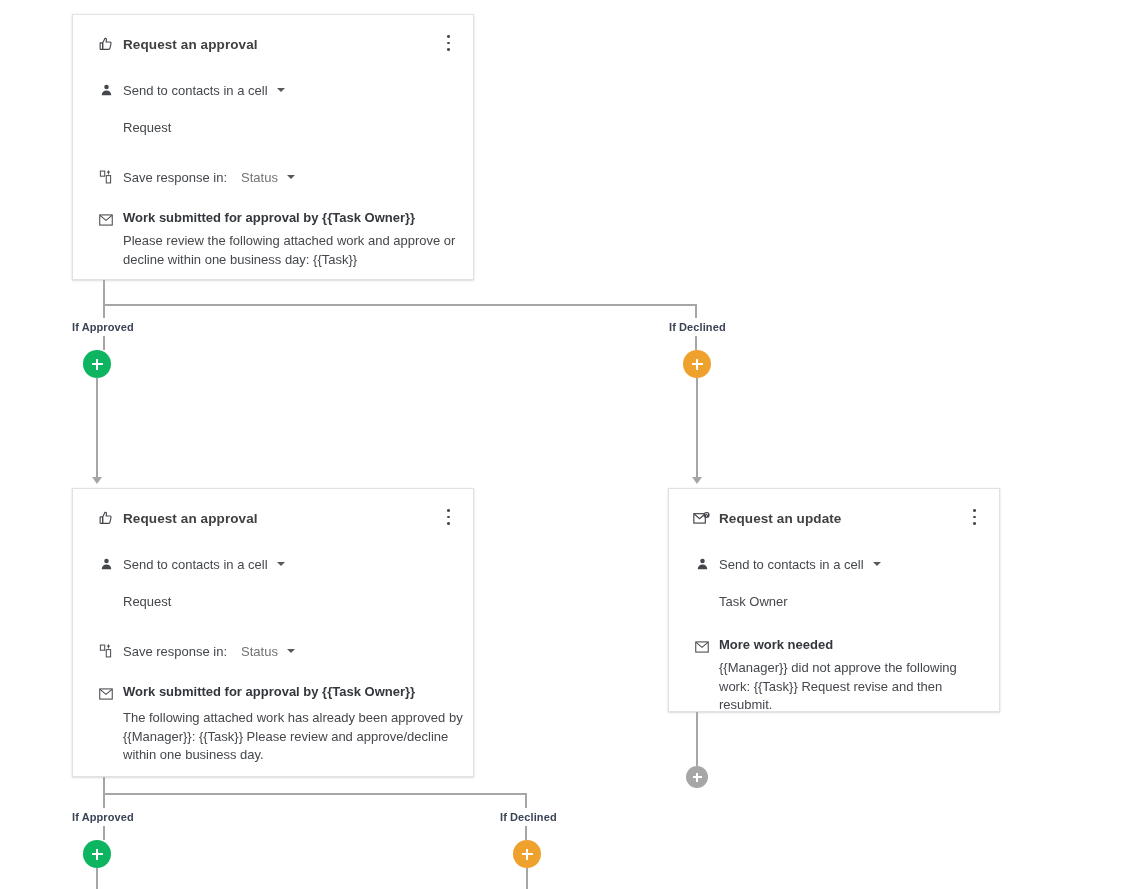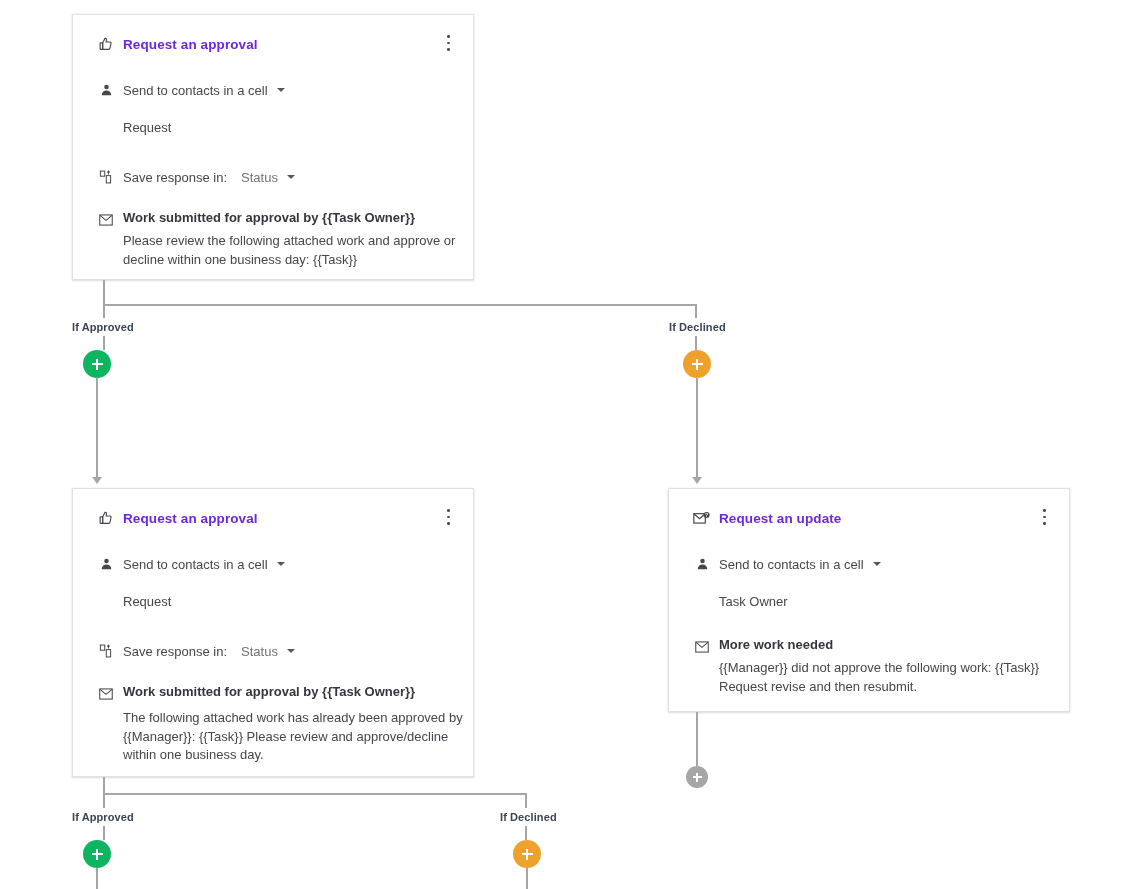--- a/index.html
+++ b/index.html
@@ -29,21 +29,21 @@
   }
   .card-header {
     position: relative;
     display: flex;
     align-items: center;
     padding: 20px 16px 0 24px;
   }
   .card-title {
     font-size: 13.5px;
     font-weight: bold;
-    color: #6d28d9;
+    color: #404040;
     letter-spacing: 0.1px;
     text-align: right;
   }
   .hdr-icon {
     width: 18px;
     height: 18px;
     margin-right: 8px;
     flex: 0 0 18px;
     display: flex;
     align-items: center;
@@ -329,21 +329,21 @@
     <span class="plus-v"></span>
   </div>
   <div class="add-btn add-lg" style="left:513px; top:840px; background:#efa12e;">
     <span class="plus-h"></span>
     <span class="plus-v"></span>
   </div>
 
   <div class="vline" style="left:96px; top:868px; height:21px;"></div>
   <div class="vline" style="left:526px; top:868px; height:21px;"></div>
 
-  <div class="card" style="left:668px; top:488px; width:402px; height:224px;">
+  <div class="card" style="left:668px; top:488px; width:332px; height:224px;">
 
     <div class="card-header">
       <span class="hdr-icon">
         <svg width="18" height="15" viewBox="0 0 26 20" fill="none" stroke="#44474c" stroke-width="1.7">
           <rect x="1.2" y="3.0" width="16.6" height="13.6"></rect>
           <path d="M1.7 3.6 L9.5 10.2 L17.3 3.6"></path>
           <circle cx="19.6" cy="5.0" r="4.4" fill="#44474c" stroke="none"></circle>
           <text x="19.6" y="7.6" font-size="7.2" font-family="Liberation Sans, sans-serif" font-weight="bold" fill="#ffffff" text-anchor="middle" stroke="none">?</text>
         </svg>
       </span>

